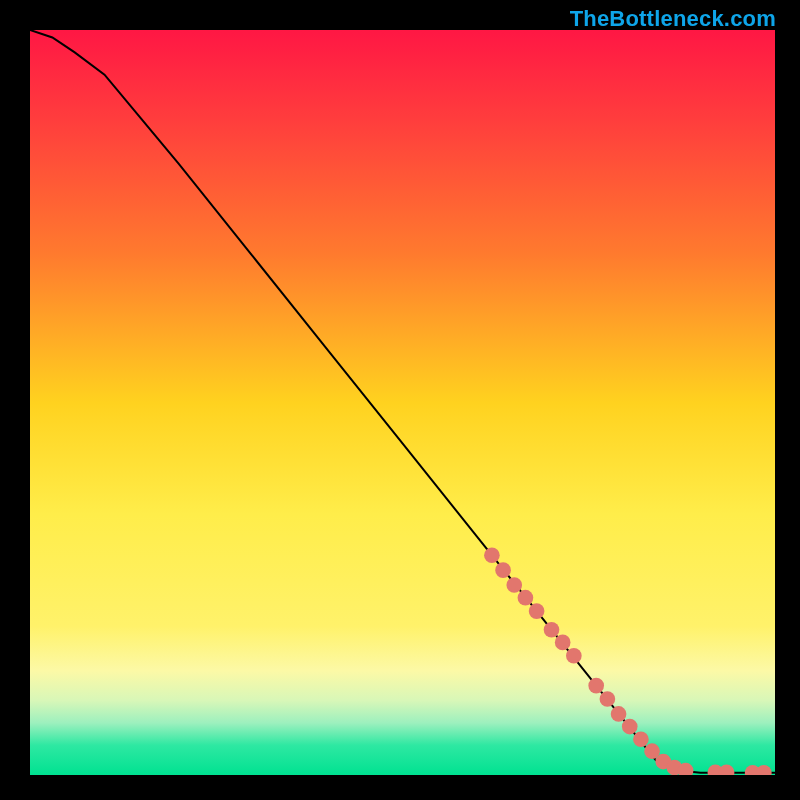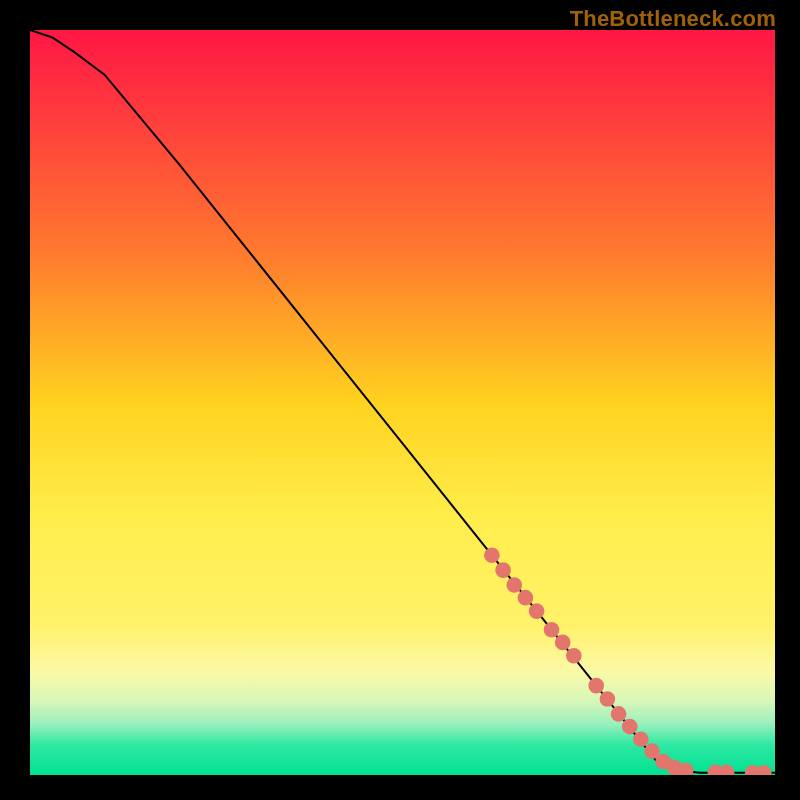--- a/index.html
+++ b/index.html
@@ -23,21 +23,21 @@
     top: 30px;
     width: 745px;
     height: 745px;
   }
   .watermark {
     position: absolute;
     top: 6px;
     right: 24px;
     font-size: 22px;
     font-weight: 600;
-    color: #a16207;
+    color: #0ea5e9;
     letter-spacing: 0.2px;
   }
 </style>
 </head>
 <body>
 
 <div class="frame">
   <div class="watermark">TheBottleneck.com</div>
   <svg class="plot-area" viewBox="0 0 100 100" preserveAspectRatio="none">
     <defs>

